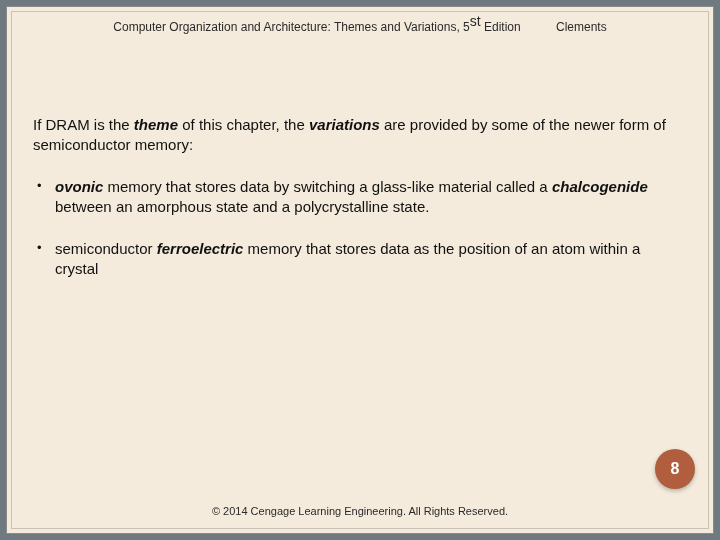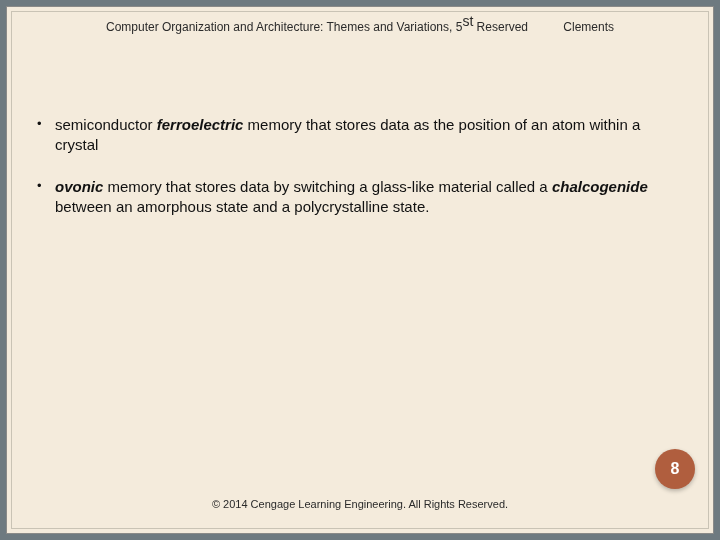--- a/index.html
+++ b/index.html
@@ -71,47 +71,50 @@
     color: #fff;
     font-weight: 700;
     font-size: 16px;
     display: flex;
     align-items: center;
     justify-content: center;
     box-shadow: 0 2px 4px rgba(0,0,0,.25);
   }
   .copyright {
     position: absolute;
-    bottom: 23px;
+    bottom: 16px;
     left: 0;
     width: 100%;
     text-align: center;
     font-size: 11px;
     color: #2a2a2a;
   }
 </style>
 </head>
 <body>
 
 <div class="slide">
   <div class="outer-frame">
 
     <div class="header-line">
-      <span>Computer Organization and Architecture: Themes and Variations, 5</span><span class="sup">st</span><span> Reserved</span>
+      <span>Computer Organization and Architecture: Themes and Variations, 5</span><span class="sup">st</span><span> Edition</span>
       <span class="author">Clements</span>
     </div>
 
     <div class="content">
+      <p class="intro">
+        <span>If DRAM is the </span><span class="bold ital">theme</span><span> of this chapter, the </span><span class="bold ital">variations</span><span> are provided by some of the newer form of semiconductor memory:</span>
+      </p>
 
       <ul class="bullets">
         <li>
-          <span>semiconductor </span><span class="bold ital">ferroelectric</span><span> memory that stores data as the position of an atom within a crystal</span>
+          <span class="bold ital">ovonic</span><span> memory that stores data by switching a glass-like material called a </span><span class="bold ital">chalcogenide</span><span> between an amorphous state and a polycrystalline state.</span>
         </li>
         <li>
-          <span class="bold ital">ovonic</span><span> memory that stores data by switching a glass-like material called a </span><span class="bold ital">chalcogenide</span><span> between an amorphous state and a polycrystalline state.</span>
+          <span>semiconductor </span><span class="bold ital">ferroelectric</span><span> memory that stores data as the position of an atom within a crystal</span>
         </li>
       </ul>
     </div>
 
     <div class="page-badge">
       <span>8</span>
     </div>
 
     <div class="copyright">© 2014 Cengage Learning Engineering. All Rights Reserved.</div>
 

